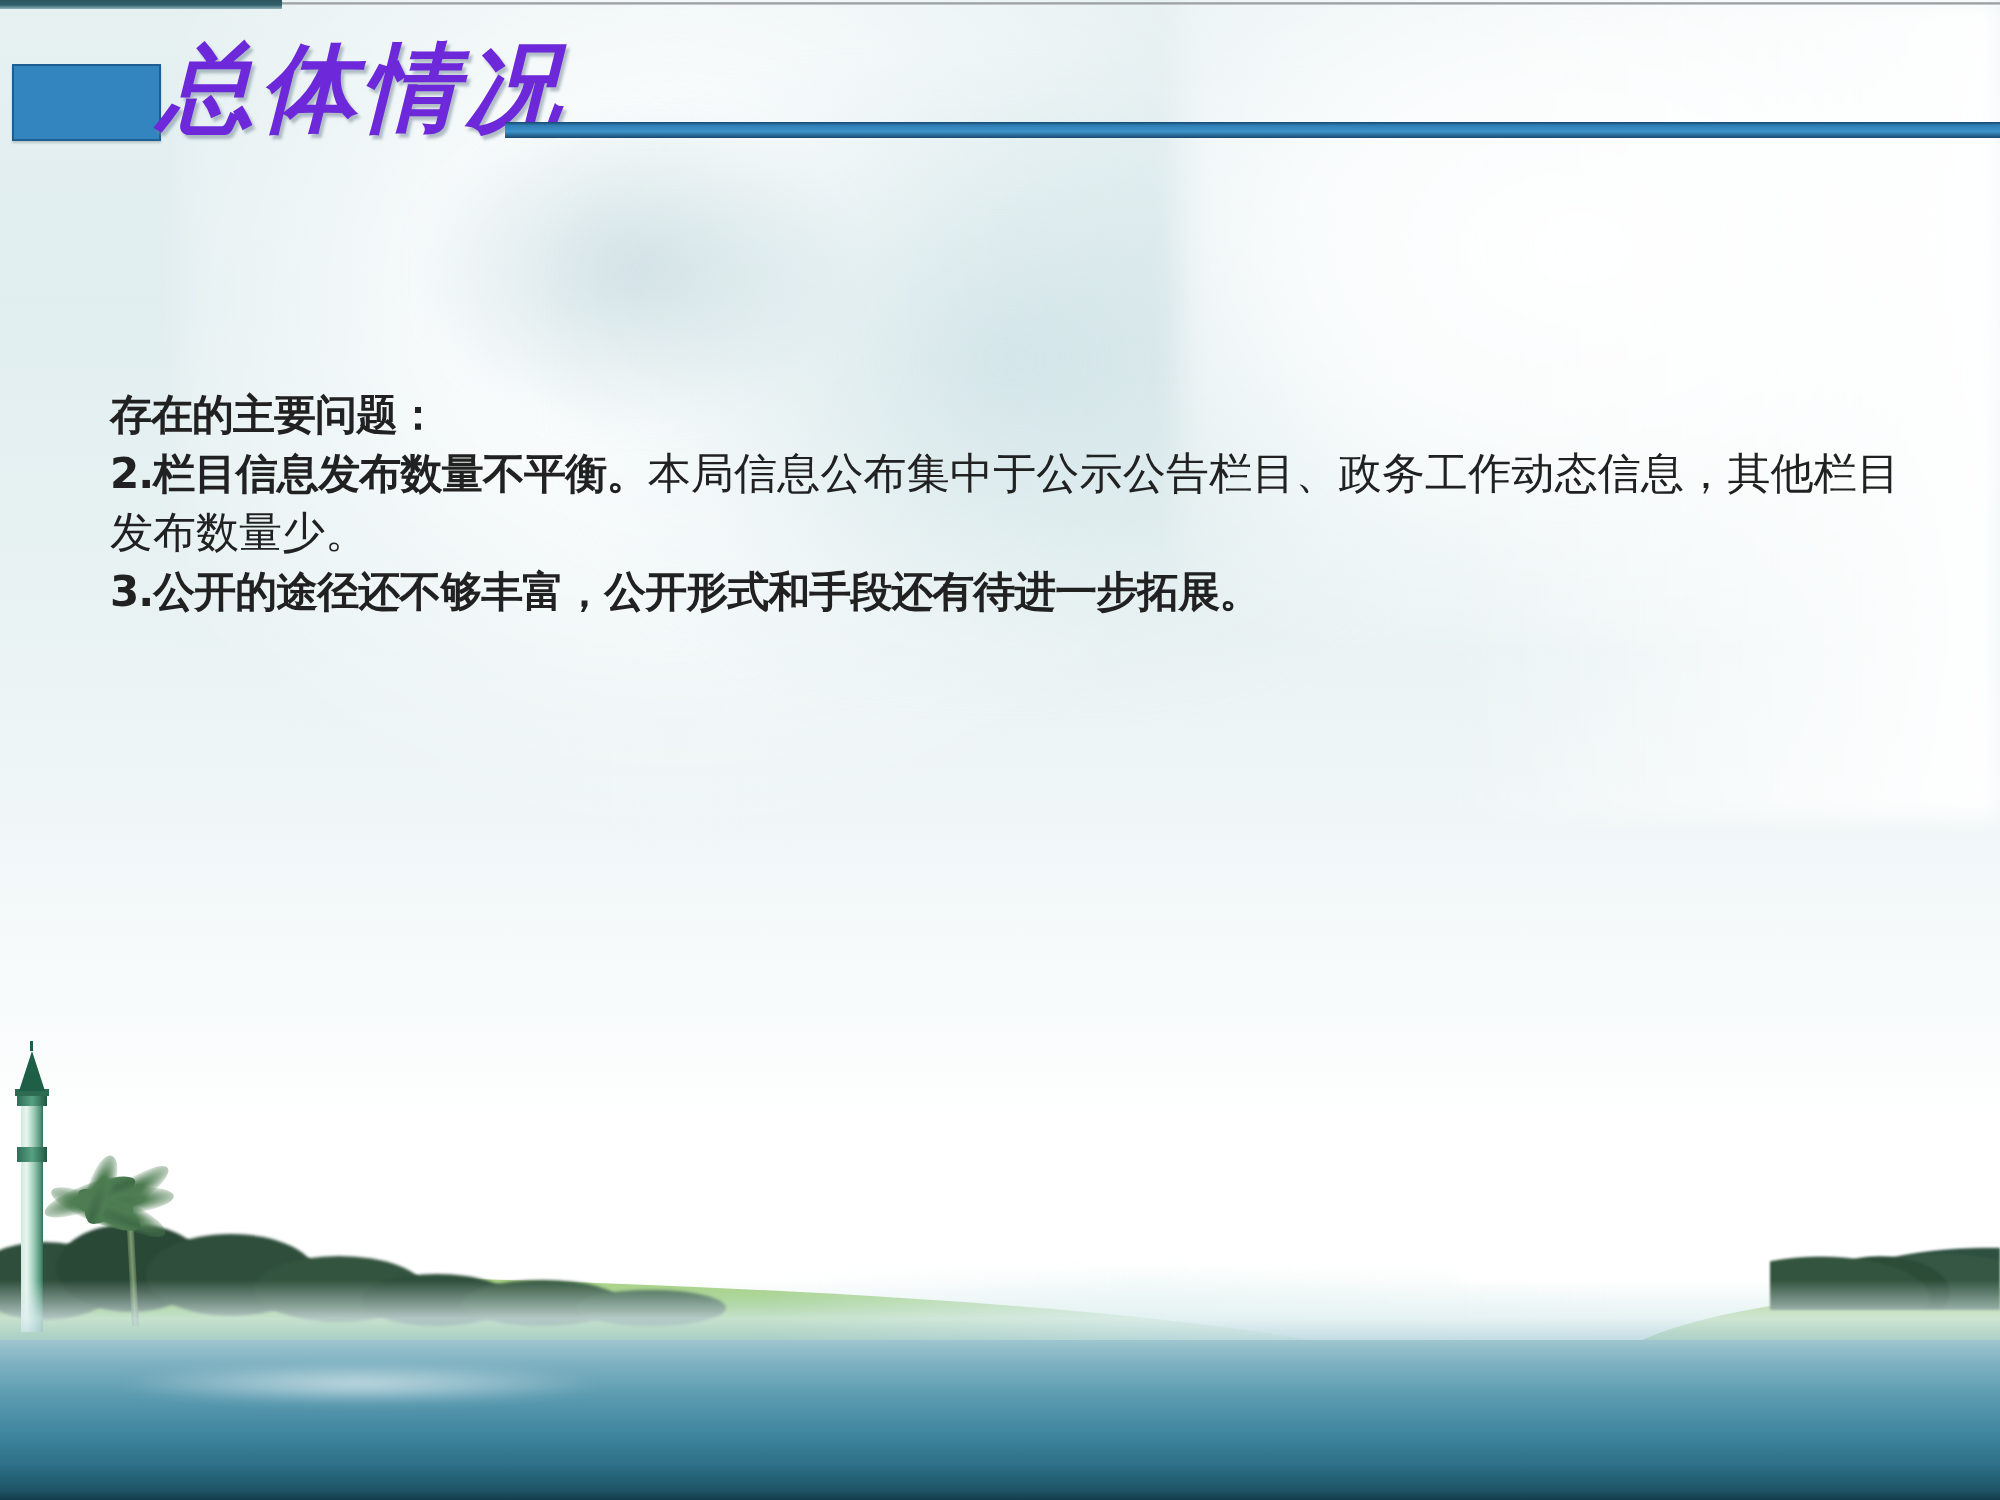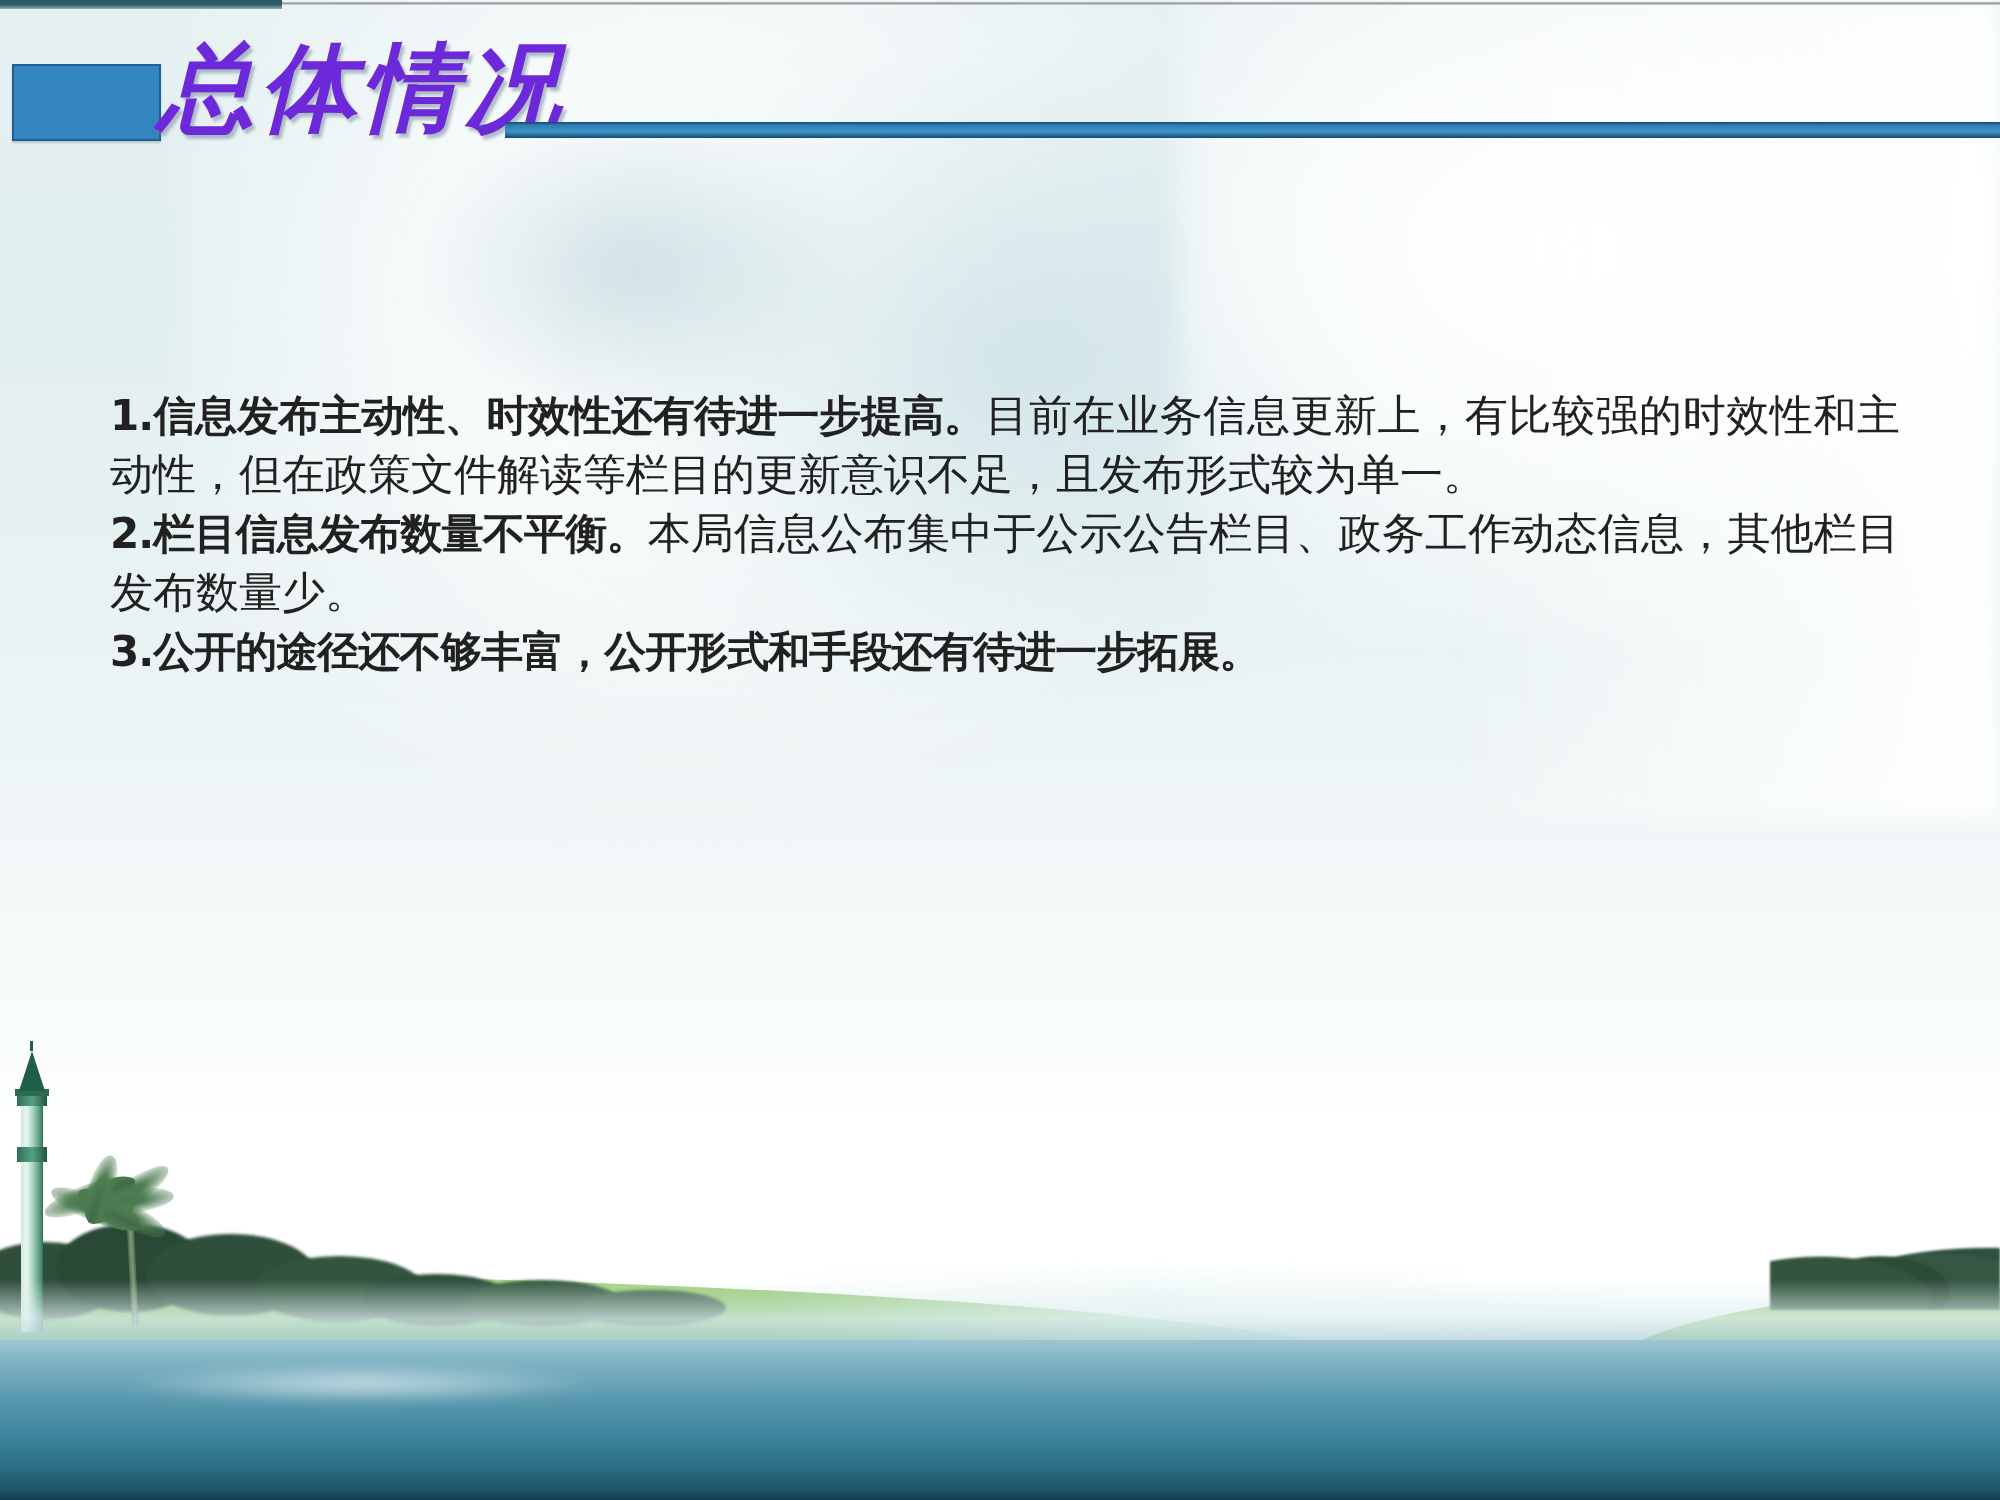--- a/index.html
+++ b/index.html
@@ -335,22 +335,22 @@
   <div class="top-dark-strip"></div>
   <div class="top-hairline"></div>
 
   <div class="title-block">
     <div class="title-swatch"></div>
     <div class="title-text">总体情况</div>
     <div class="title-rule"></div>
   </div>
 
   <div class="content">
-
-    <p class="para"><span class="bold-head">1.信息发布主动性、时效性还有待进一步提高。</span><span>目前在业务信息更新上，有比较强的时效性和主动性，但在政策文件解读等栏目的更新意识不足，且发布形式较为单一。</span></p>
+    <p class="heading-line">存在的主要问题：</p>
+
 
     <p class="para"><span class="bold-head">2.栏目信息发布数量不平衡。</span><span>本局信息公布集中于公示公告栏目、政务工作动态信息，其他栏目发布数量少。</span></p>
 
     <p class="para"><span class="bold-head">3.公开的途径还不够丰富，公开形式和手段还有待进一步拓展。</span><span></span></p>
   </div>
 
   <div class="scenery">
 
     <div class="shore-left"></div>
     <div class="shore-right"></div>

